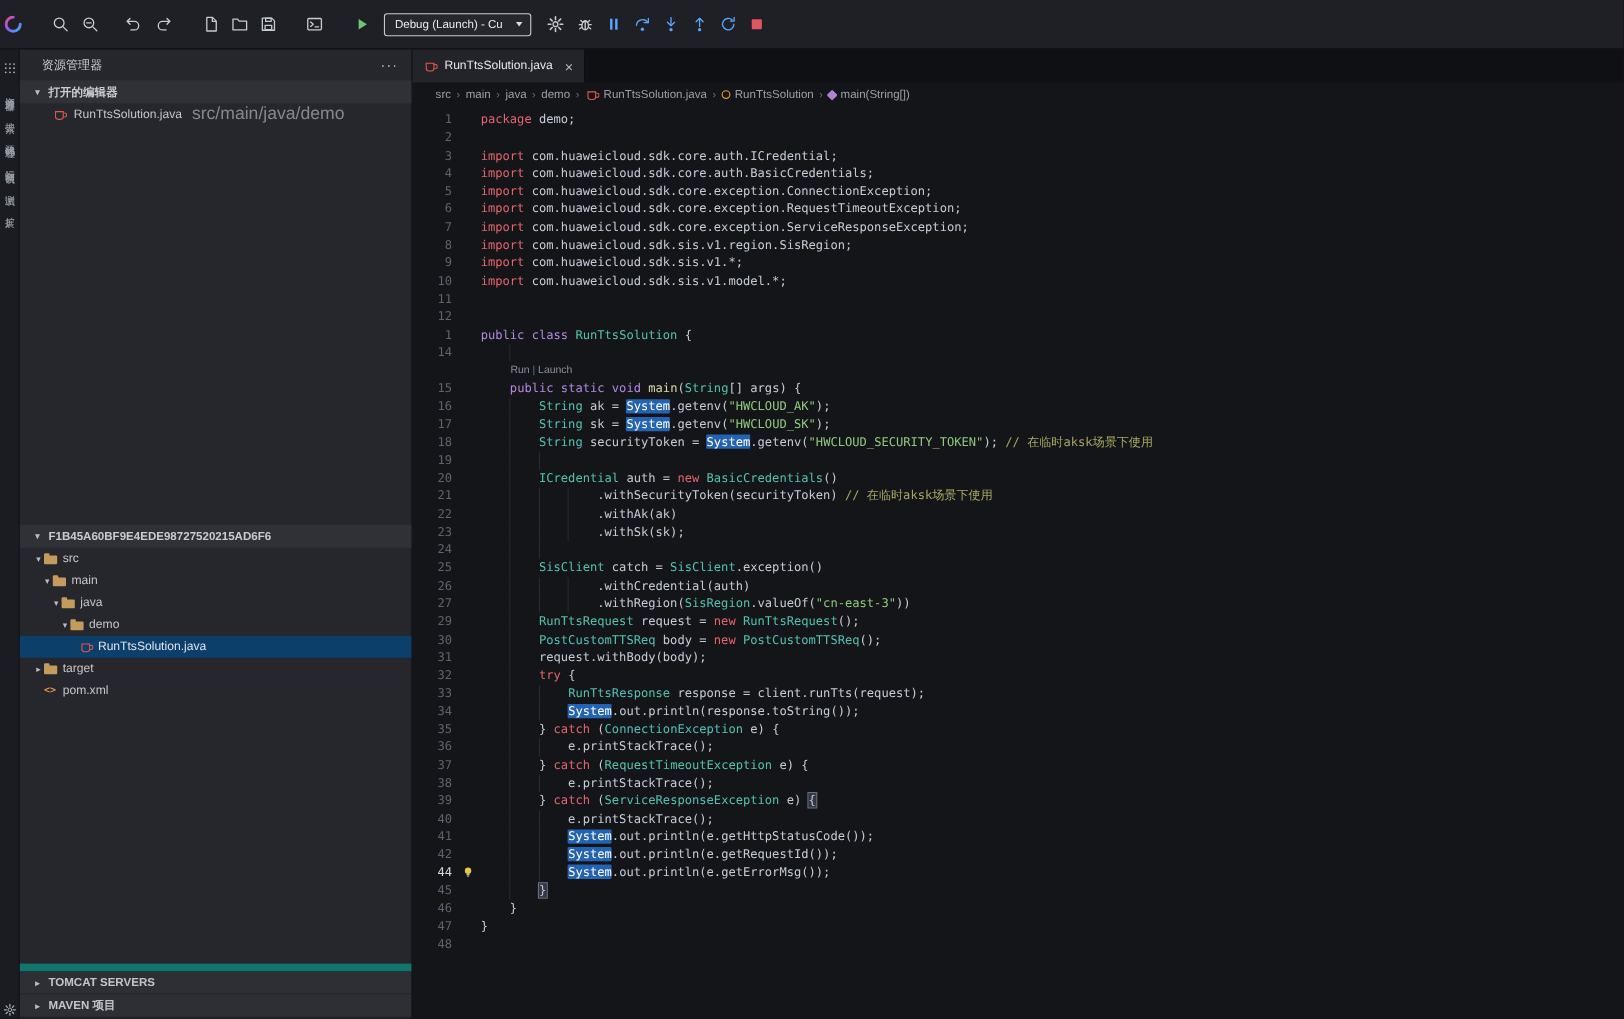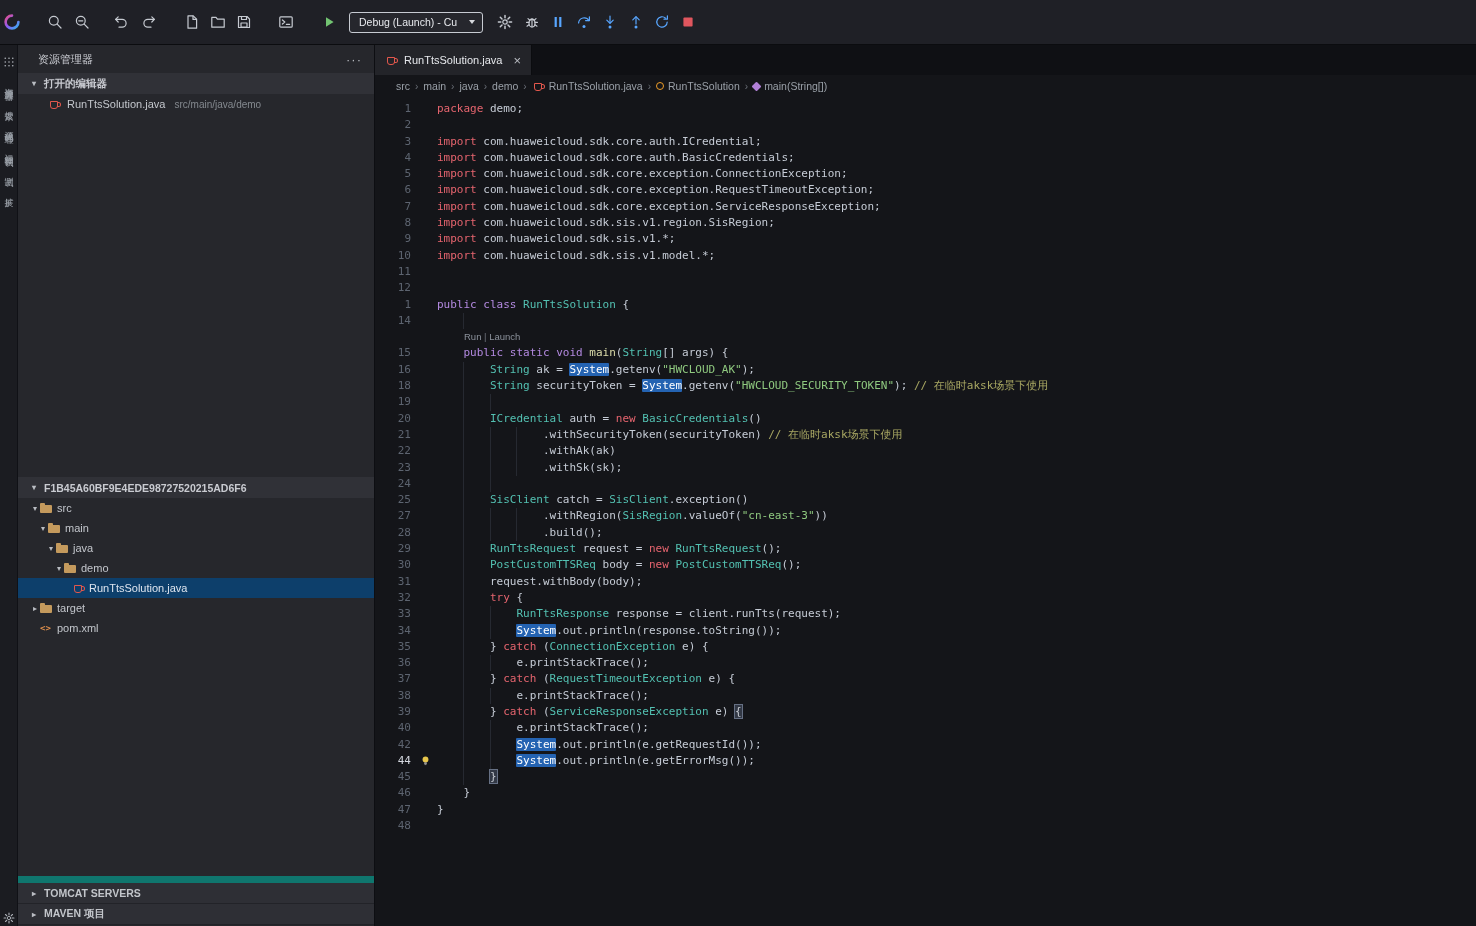--- a/index.html
+++ b/index.html
@@ -26,21 +26,21 @@
   
   .sidebar{width:357px;background:#26272c;border-right:1px solid #0d0e12;display:flex;flex-direction:column;font-size:11px;color:#c3c6cc;flex:none}
   .sb-header{height:28px;display:flex;align-items:center;padding:0 12px 0 20px;color:#caccd2;flex:none}
   .sb-header .more{margin-left:auto;color:#b7bac0;letter-spacing:1px;font-size:13px;cursor:pointer}
   .sec-header{height:21px;background:#303137;display:flex;align-items:center;padding-left:26px;font-weight:bold;font-size:10.5px;color:#c9cbd1;position:relative;flex:none;cursor:pointer}
   .chev{color:#b9bcc2;font-size:8px;width:10px;display:inline-block;text-align:center;flex:none}
   .chev-open::before{content:"▾"}
   .chev-closed::before{content:"▸"}
   .sec-header>.chev{position:absolute;left:11px}
   .oe-item{height:20px;display:flex;align-items:center;padding-left:30px;gap:6px;flex:none;cursor:pointer}
-  .oe-path{color:#84898f;font-size:10px;margin-left:3px}
+  .oe-path{color:#84898f;font-size:16px;margin-left:3px}
   .sb-spacer{height:363px;flex:none}
   .trow{height:20px;display:flex;align-items:center;color:#c3c6cc;cursor:pointer;flex:none}
   .trow.sel{background:#0d3f6b;color:#dde4ee}
   .tlabel{margin-left:4px}
   .sb-bottom{margin-top:auto;height:50px;overflow:hidden;border-top:7px solid #0f766e;flex:none}
   .sb-sec{height:21px;background:#2e2f35;border-bottom:1px solid #222328;display:flex;align-items:center;padding-left:26px;font-weight:bold;font-size:10.5px;color:#c2c5ca;position:relative;cursor:pointer}
   .sb-sec>.chev{position:absolute;left:11px}
 
   
   .fic{width:13px;height:12px;flex:none;position:relative;display:inline-block}
@@ -435,20 +435,25 @@
           <span class="ln">15</span>
           <span class="gut"></span>
           <span class="codeln"><span class="tk-p">    </span><span class="tk-k2">public static void</span><span class="tk-p"> </span><span class="tk-f">main</span><span class="tk-p">(</span><span class="tk-t">String</span><span class="tk-p">[] args) {</span></span>
         </div>
         <div class="row">
           <span class="ln">16</span>
           <span class="gut"></span>
           <span class="codeln"><span class="tk-p">        </span><span class="tk-t">String</span><span class="tk-p"> ak = </span><span class="tk-hl">System</span><span class="tk-p">.getenv(</span><span class="tk-s">"HWCLOUD_AK"</span><span class="tk-p">);</span><span class="guide" style="left: 4ch;"></span></span>
         </div>
         <div class="row">
+          <span class="ln">17</span>
+          <span class="gut"></span>
+          <span class="codeln"><span class="tk-p">        </span><span class="tk-t">String</span><span class="tk-p"> sk = </span><span class="tk-hl">System</span><span class="tk-p">.getenv(</span><span class="tk-s">"HWCLOUD_SK"</span><span class="tk-p">);</span><span class="guide" style="left: 4ch;"></span></span>
+        </div>
+        <div class="row">
           <span class="ln">18</span>
           <span class="gut"></span>
           <span class="codeln"><span class="tk-p">        </span><span class="tk-t">String</span><span class="tk-p"> securityToken = </span><span class="tk-hl">System</span><span class="tk-p">.getenv(</span><span class="tk-s">"HWCLOUD_SECURITY_TOKEN"</span><span class="tk-p">); </span><span class="tk-c">// 在临时aksk场景下使用</span><span class="guide" style="left: 4ch;"></span></span>
         </div>
         <div class="row">
           <span class="ln">19</span>
           <span class="gut"></span>
           <span class="codeln"><span class="guide" style="left: 4ch;"></span><span class="guide" style="left: 8ch;"></span></span>
         </div>
         <div class="row">
@@ -475,30 +480,30 @@
           <span class="ln">24</span>
           <span class="gut"></span>
           <span class="codeln"><span class="guide" style="left: 4ch;"></span><span class="guide" style="left: 8ch;"></span></span>
         </div>
         <div class="row">
           <span class="ln">25</span>
           <span class="gut"></span>
           <span class="codeln"><span class="tk-p">        </span><span class="tk-t">SisClient</span><span class="tk-p"> catch = </span><span class="tk-t">SisClient</span><span class="tk-p">.exception()</span><span class="guide" style="left: 4ch;"></span></span>
         </div>
         <div class="row">
+          <span class="ln">26</span>
+          <span class="gut"></span>
+          <span class="codeln"><span class="tk-p">                .withCredential(auth)</span><span class="guide" style="left: 4ch;"></span><span class="guide" style="left: 8ch;"></span><span class="guide" style="left: 12ch;"></span></span>
+        </div>
+        <div class="row">
           <span class="ln">27</span>
           <span class="gut"></span>
           <span class="codeln"><span class="tk-p">                .withRegion(</span><span class="tk-t">SisRegion</span><span class="tk-p">.valueOf(</span><span class="tk-s">"cn-east-3"</span><span class="tk-p">))</span><span class="guide" style="left: 4ch;"></span><span class="guide" style="left: 8ch;"></span><span class="guide" style="left: 12ch;"></span></span>
         </div>
         <div class="row">
-          <span class="ln">28</span>
-          <span class="gut"></span>
-          <span class="codeln"><span class="tk-p">                .build();</span><span class="guide" style="left: 4ch;"></span><span class="guide" style="left: 8ch;"></span><span class="guide" style="left: 12ch;"></span></span>
-        </div>
-        <div class="row">
           <span class="ln">29</span>
           <span class="gut"></span>
           <span class="codeln"><span class="tk-p">        </span><span class="tk-t">RunTtsRequest</span><span class="tk-p"> request = </span><span class="tk-k1">new</span><span class="tk-p"> </span><span class="tk-t">RunTtsRequest</span><span class="tk-p">();</span><span class="guide" style="left: 4ch;"></span></span>
         </div>
         <div class="row">
           <span class="ln">30</span>
           <span class="gut"></span>
           <span class="codeln"><span class="tk-p">        </span><span class="tk-t">PostCustomTTSReq</span><span class="tk-p"> body = </span><span class="tk-k1">new</span><span class="tk-p"> </span><span class="tk-t">PostCustomTTSReq</span><span class="tk-p">();</span><span class="guide" style="left: 4ch;"></span></span>
         </div>
         <div class="row">
@@ -543,20 +548,25 @@
         </div>
         <div class="row">
           <span class="ln">39</span>
           <span class="gut"></span>
           <span class="codeln"><span class="tk-p">        } </span><span class="tk-k1">catch</span><span class="tk-p"> (</span><span class="tk-t">ServiceResponseException</span><span class="tk-p"> e) </span><span class="tk-bx">{</span><span class="guide" style="left: 4ch;"></span></span>
         </div>
         <div class="row">
           <span class="ln">40</span>
           <span class="gut"></span>
           <span class="codeln"><span class="tk-p">            e.printStackTrace();</span><span class="guide" style="left: 4ch;"></span><span class="guide" style="left: 8ch;"></span></span>
+        </div>
+        <div class="row">
+          <span class="ln">41</span>
+          <span class="gut"></span>
+          <span class="codeln"><span class="tk-p">            </span><span class="tk-hl">System</span><span class="tk-p">.out.println(e.getHttpStatusCode());</span><span class="guide" style="left: 4ch;"></span><span class="guide" style="left: 8ch;"></span></span>
         </div>
         <div class="row">
           <span class="ln">42</span>
           <span class="gut"></span>
           <span class="codeln"><span class="tk-p">            </span><span class="tk-hl">System</span><span class="tk-p">.out.println(e.getRequestId());</span><span class="guide" style="left: 4ch;"></span><span class="guide" style="left: 8ch;"></span></span>
         </div>
         <div class="row active">
           <span class="ln">44</span>
           <span class="gut">
             <svg viewBox="0 0 16 16">

